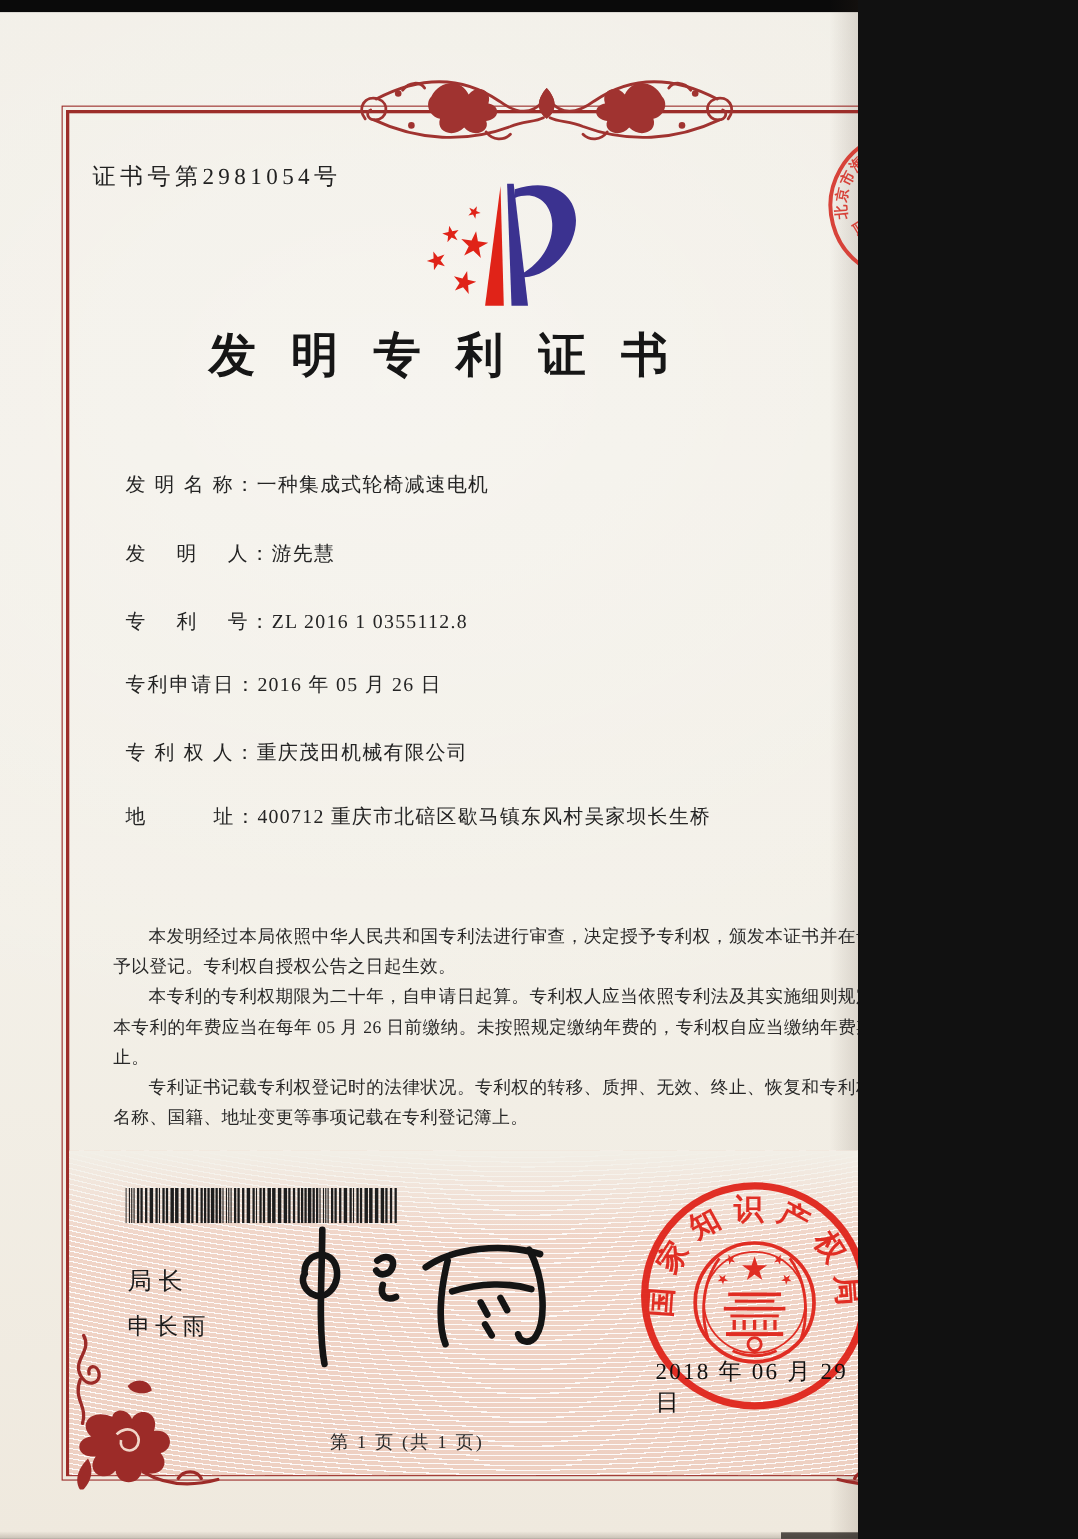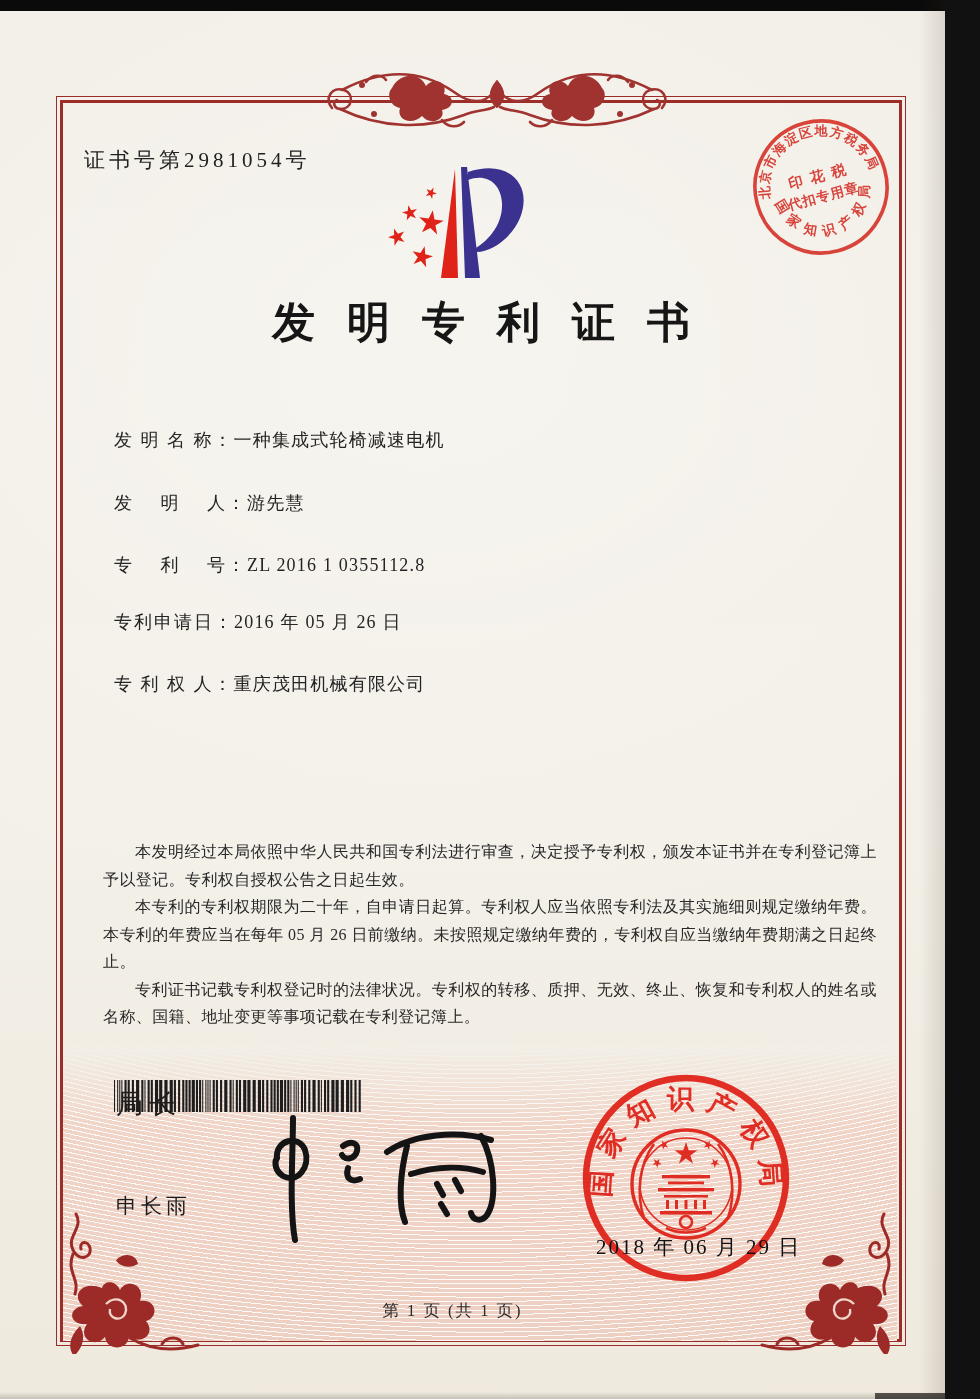--- a/index.html
+++ b/index.html
@@ -1,17 +1,17 @@
 <!DOCTYPE html>
 <html><head>
 <meta charset="utf-8">
 <style>
   html,body{margin:0;padding:0;background:#111;}
   #photo{
-    position:relative;width:945px;height:1399px;overflow:hidden;
+    position:relative;width:780px;height:1399px;overflow:hidden;
     background:
       radial-gradient(1200px 900px at 45% 25%, rgba(255,255,255,.35), rgba(255,255,255,0) 70%),
       linear-gradient(180deg,#f1eee6 0%,#f3f0e8 60%,#efe9de 100%);
     font-family:"Liberation Serif","DejaVu Serif",serif;
     color:#1c1c1c;
   }
   .edge-top{position:absolute;left:0;top:0;width:100%;height:11px;background:#0a0a0a;}
   .edge-right{position:absolute;right:0;top:0;width:26px;height:100%;
     background:linear-gradient(270deg,rgba(70,50,35,.14),rgba(70,50,35,0));}
   .edge-bottom{position:absolute;left:0;bottom:0;width:100%;height:7px;
@@ -42,21 +42,21 @@
   .grant-no{position:absolute;left:366px;top:0;}
 
   .paras{position:absolute;left:103px;width:774px;top:838px;
     font-size:16px;line-height:27.5px;text-align:justify;color:#282828;letter-spacing:.4px;}
   .paras p{margin:0;text-indent:2em;}
 
   .barcode{position:absolute;left:114px;top:1080px;}
   .barcode svg{display:block;}
   .barcode rect{fill:#1d1d1d;}
 
-  .sig-title{position:absolute;left:116px;top:1086px;font-size:27px;letter-spacing:6px;color:#1d1d1d;
+  .sig-title{position:absolute;left:116px;top:1150px;font-size:22px;letter-spacing:6px;color:#1d1d1d;
     font-family:Liberation Mono, monospace;}
   .sig-name{position:absolute;left:116px;top:1192px;font-size:21px;letter-spacing:4px;color:#1d1d1d;
     font-family:"Liberation Sans","DejaVu Sans",sans-serif;}
   .signature-svg{position:absolute;left:245px;top:1112px;}
 
   .tax-stamp{position:absolute;left:749px;top:115px;width:144px;height:144px;transform:rotate(-15deg);opacity:.92;}
   .seal{position:absolute;left:580px;top:1072px;width:212px;height:212px;opacity:.95;}
   .seal-date{position:absolute;left:596px;top:1233px;font-size:21px;letter-spacing:2px;color:#101010;z-index:5;}
 
   .footer{position:absolute;left:0;right:40px;top:1300px;text-align:center;font-size:16.5px;letter-spacing:2px;color:#2a2a2a;}
@@ -168,20 +168,23 @@
     <span class="lbl">发　 明　 人：</span><span>游先慧</span>
   </div>
   <div class="row" style="top:553px">
     <span class="lbl">专　 利　 号：</span><span>ZL 2016 1 0355112.8</span>
   </div>
   <div class="row" style="top:610px">
     <span class="lbl">专利申请日：</span><span>2016 年 05 月 26 日</span>
   </div>
   <div class="row" style="top:672px">
     <span class="lbl">专 利 权 人：</span><span>重庆茂田机械有限公司</span>
+  </div>
+  <div class="row" style="top:730px">
+    <span class="lbl">地　　　址：</span><span>400712 重庆市北碚区歇马镇东风村吴家坝长生桥</span>
   </div>
 
   <div class="paras">
     <p>本发明经过本局依照中华人民共和国专利法进行审查，决定授予专利权，颁发本证书并在专利登记簿上予以登记。专利权自授权公告之日起生效。</p>
     <p>本专利的专利权期限为二十年，自申请日起算。专利权人应当依照专利法及其实施细则规定缴纳年费。本专利的年费应当在每年 05 月 26 日前缴纳。未按照规定缴纳年费的，专利权自应当缴纳年费期满之日起终止。</p>
     <p>专利证书记载专利权登记时的法律状况。专利权的转移、质押、无效、终止、恢复和专利权人的姓名或名称、国籍、地址变更等事项记载在专利登记簿上。</p>
   </div>
 
   <div class="barcode">
     <svg width="252" height="32" viewBox="0 0 240 34" preserveAspectRatio="none">

